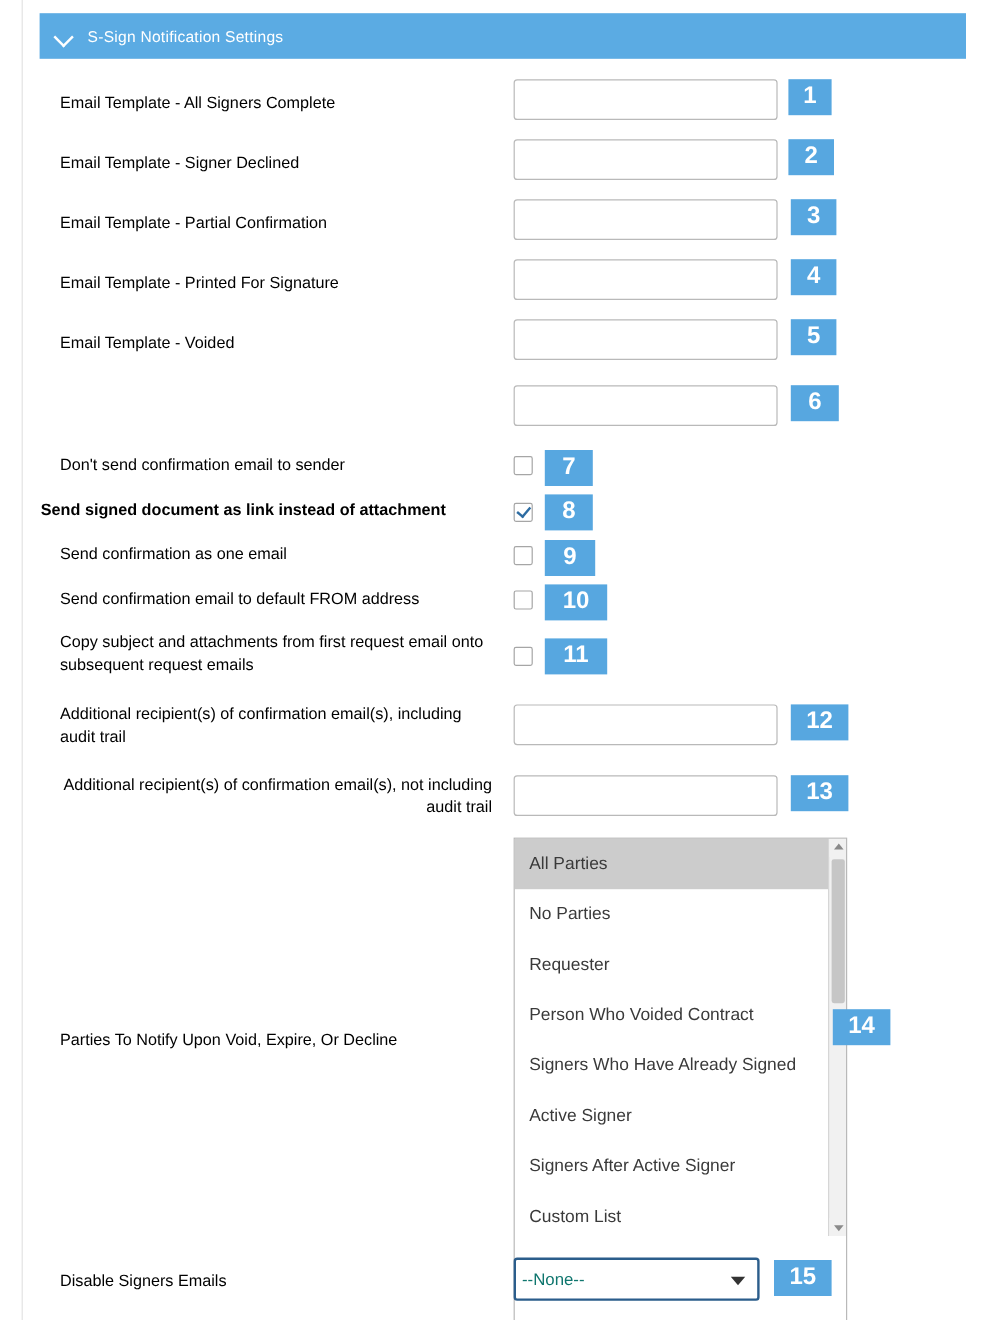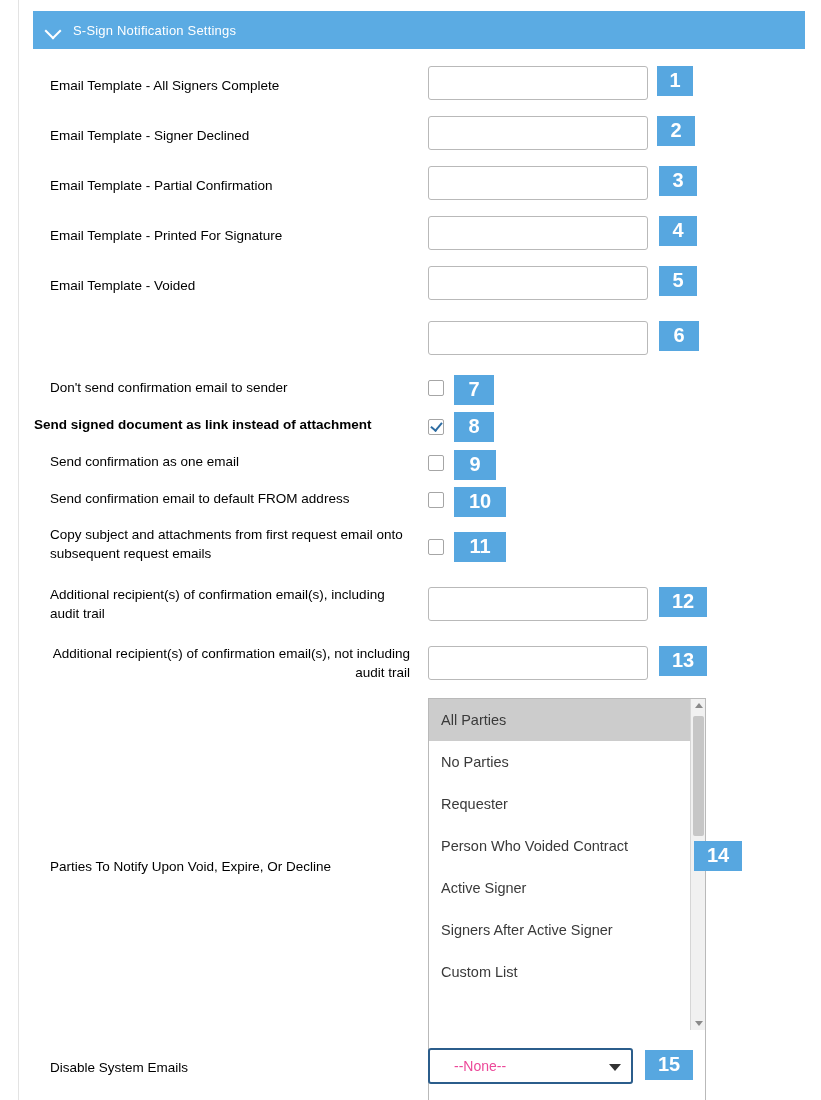--- a/index.html
+++ b/index.html
@@ -206,22 +206,22 @@
     left: 428px;
     top: 1048px;
     width: 205px;
     height: 36px;
     box-sizing: border-box;
     border: 2px solid #2b5d8b;
     border-radius: 3px;
     background: #ffffff;
     font-family: "Liberation Sans", sans-serif;
     font-size: 14px;
-    color: #ec4899;
-    padding-left: 24px;
+    color: #0f766e;
+    padding-left: 5px;
     line-height: 32px;
   }
   .select-caret {
     position: absolute;
     right: 10px;
     top: 14px;
     width: 0;
     height: 0;
     border-left: 6px solid transparent;
     border-right: 6px solid transparent;
@@ -292,32 +292,33 @@
   <input class="text-input" style="left: 428px; top: 646px;" value="">
   <div class="badge" style="left:659px; top:646px; width:48px;">13</div>
 
   <div class="row-label" style="left:50px; top:857px; width:380px;">Parties To Notify Upon Void, Expire, Or Decline</div>
   <div class="listbox">
     <div class="listbox-items">
       <div class="list-item selected">All Parties</div>
       <div class="list-item">No Parties</div>
       <div class="list-item">Requester</div>
       <div class="list-item">Person Who Voided Contract</div>
+      <div class="list-item">Signers Who Have Already Signed</div>
       <div class="list-item">Active Signer</div>
       <div class="list-item">Signers After Active Signer</div>
       <div class="list-item">Custom List</div>
     </div>
     <div class="scrollbar">
       <div class="scroll-arrow up"></div>
       <div class="scroll-thumb"></div>
       <div class="scroll-arrow down"></div>
     </div>
   </div>
   <div class="badge" style="left:694px; top:841px; width:48px;">14</div>
 
-  <div class="row-label" style="left:50px; top:1058px;">Disable System Emails</div>
+  <div class="row-label" style="left:50px; top:1058px;">Disable Signers Emails</div>
   <div class="select-box">
     <span>--None--</span>
     <span class="select-caret"></span>
   </div>
   <div class="badge" style="left:645px; top:1050px; width:48px;">15</div>
 
 </div>
 
 </body></html>

